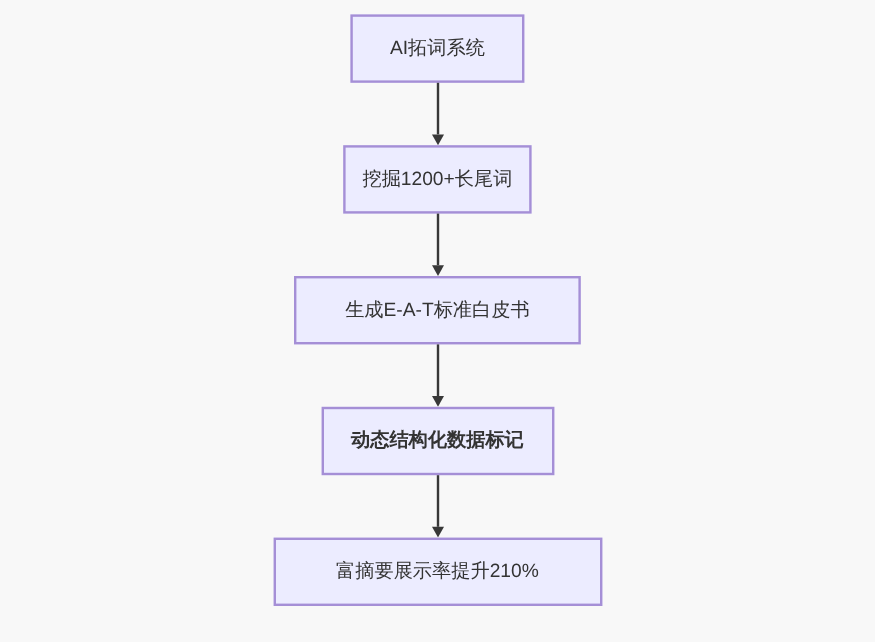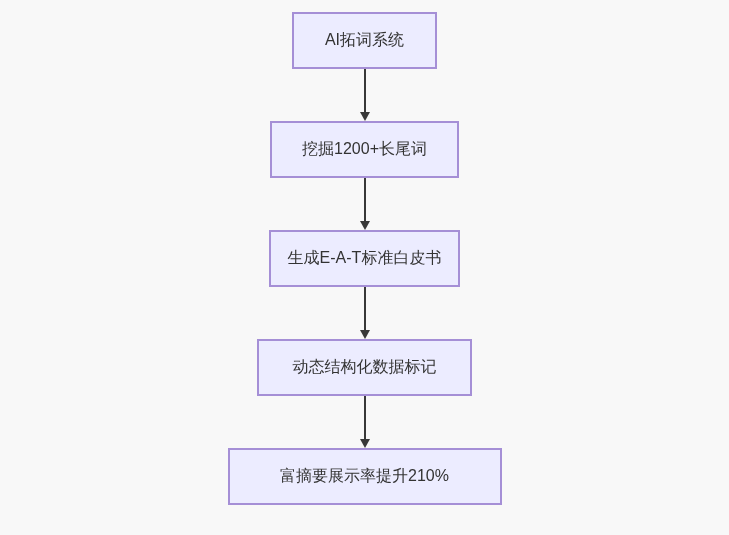--- a/index.html
+++ b/index.html
@@ -31,23 +31,23 @@
     border: 2px solid #a58fd6;
     display: flex;
     align-items: center;
     justify-content: center;
     font-size: 16px;
     color: #333333;
     white-space: nowrap;
     flex: 0 0 auto;
   }
   .n1 { width: 145px; }
-  .n2 { width: 189px; }
-  .n3 { width: 191px; text-align: center; }
-  .n4 { width: 215px; }
+  .n2 { width: 157px; }
+  .n3 { width: 239px; text-align: center; }
+  .n4 { width: 194px; font-weight: bold; }
   .n5 { width: 274px; }
   .arrow {
     height: 52px;
     display: flex;
     flex-direction: column;
     align-items: center;
     flex: 0 0 auto;
   }
   .arrow-line {
     width: 2px;

